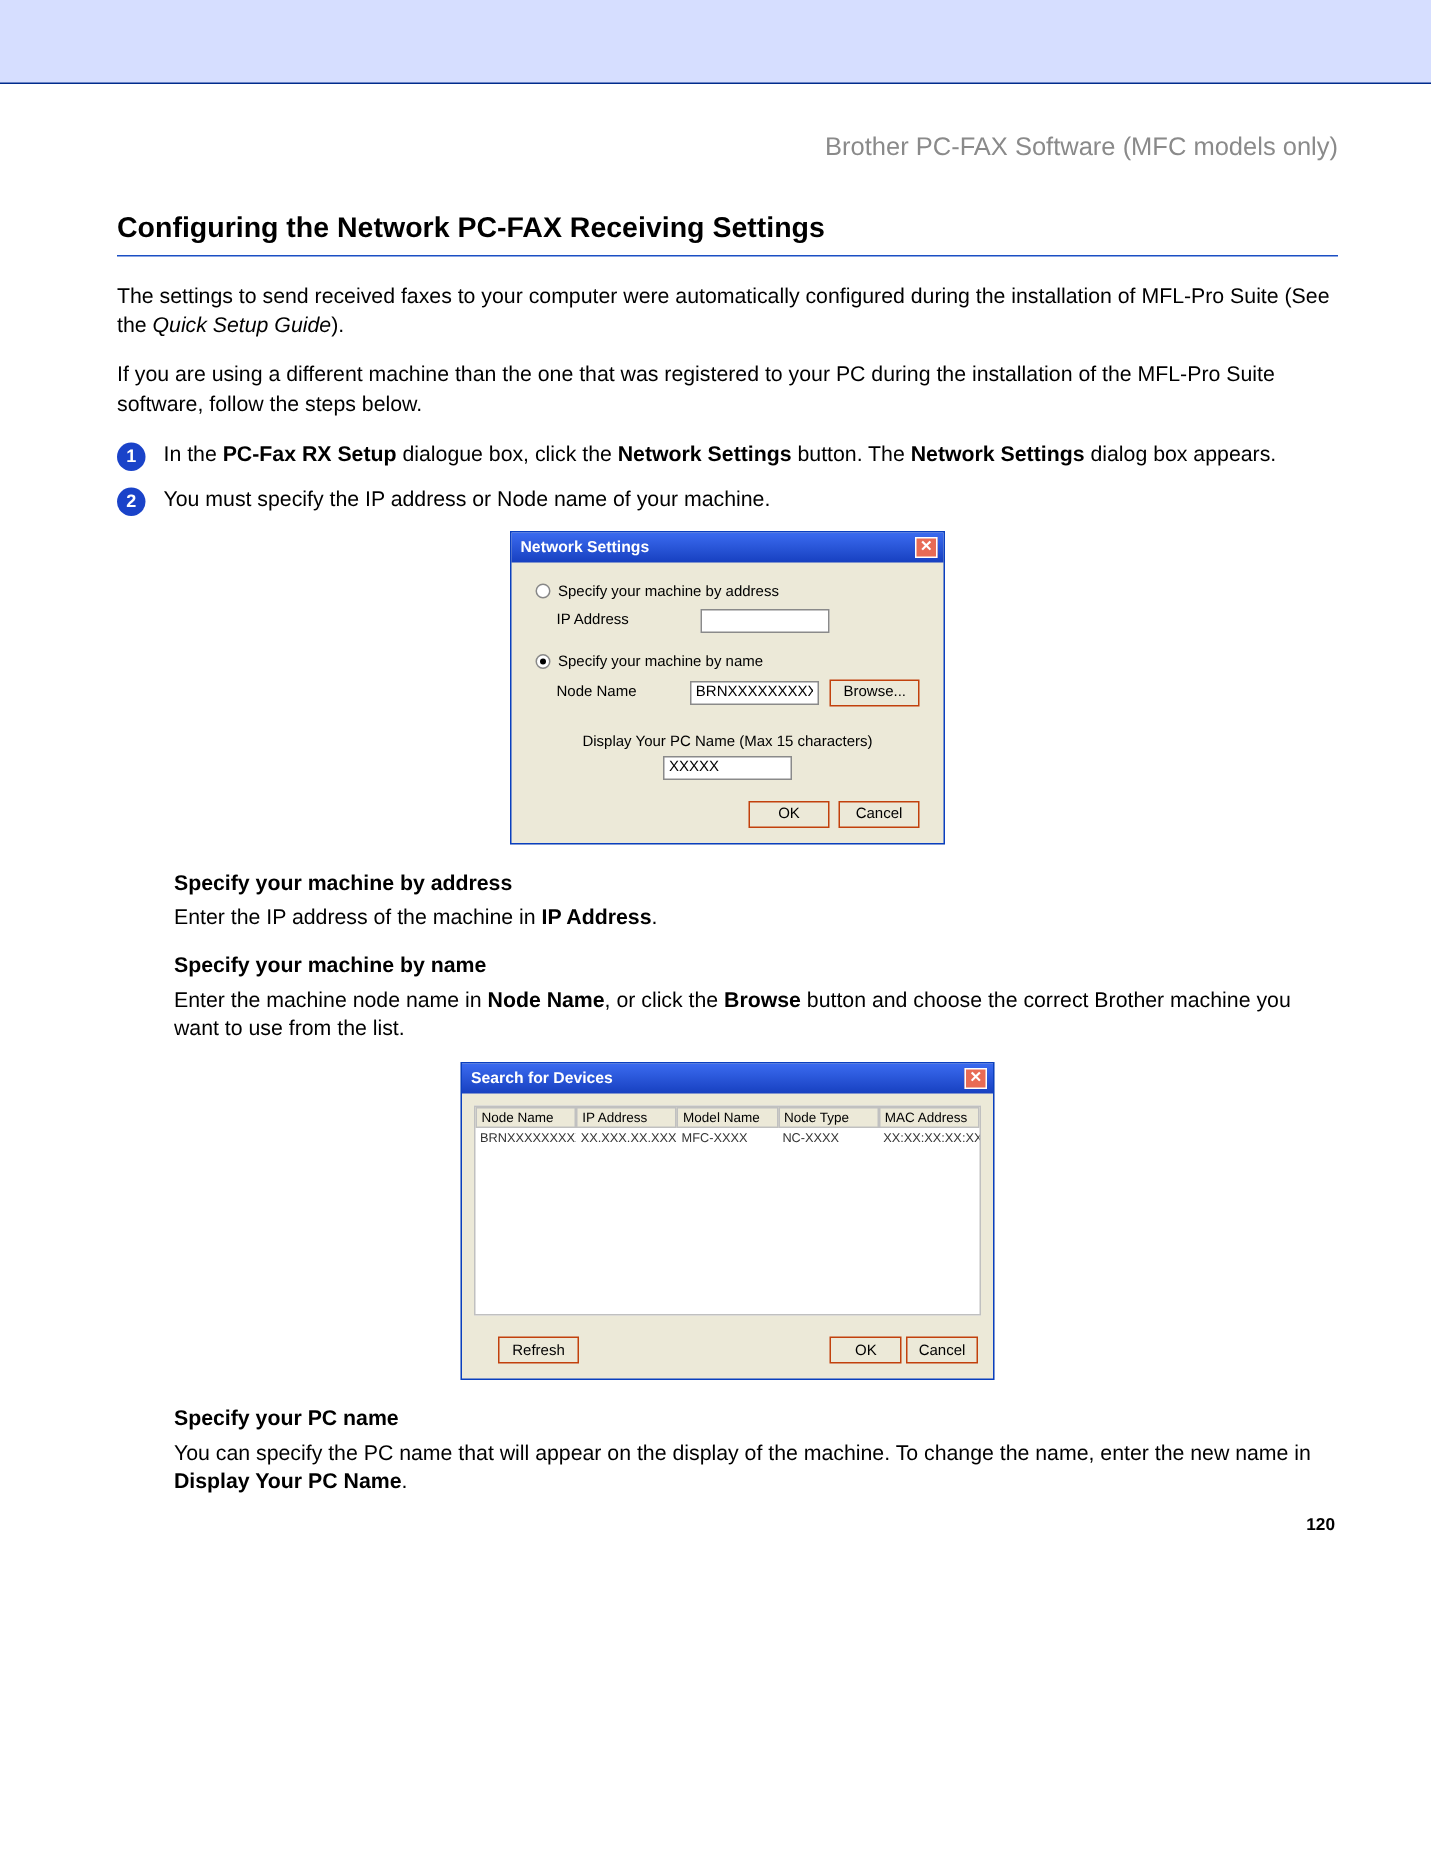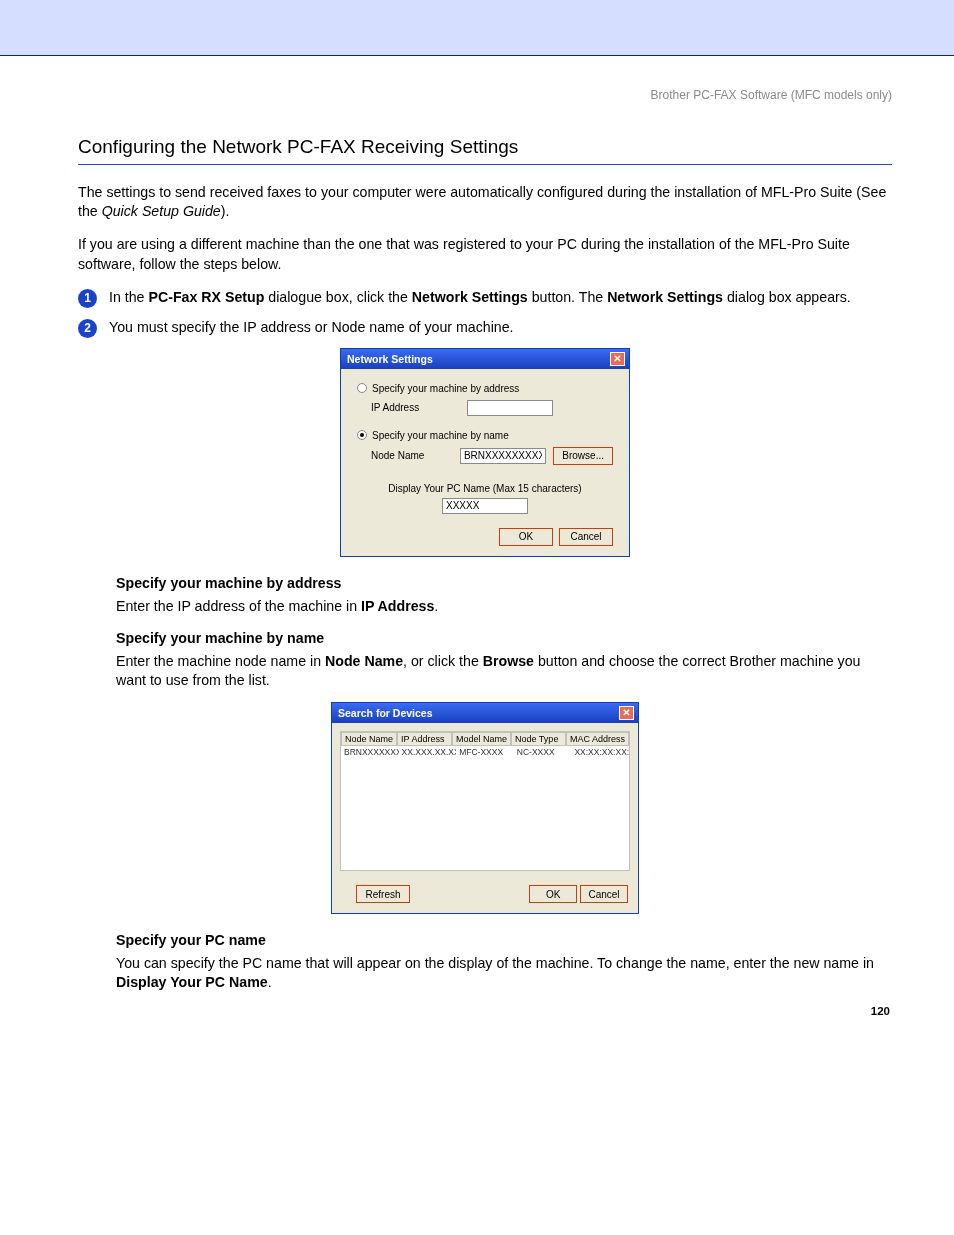--- a/index.html
+++ b/index.html
@@ -17,26 +17,26 @@
     border-bottom: 1px solid #002b8c;
     margin-bottom: 32px;
   }
   .page {
     padding: 0 62px 0 78px;
     position: relative;
   }
   .header-right {
     text-align: right;
     color: #8a8a8a;
-    font-size: 12px;
+    font-size: 17px;
     margin-bottom: 34px;
   }
   .section-title {
     font-size: 19px;
-    font-weight: normal;
+    font-weight: bold;
     margin: 0 0 6px 0;
   }
   .title-rule {
     border: none;
     border-top: 1px solid #1b4fc4;
     margin: 0 0 18px 0;
   }
   p { margin: 0 0 14px 0; line-height: 1.35; font-size: 14.2px; }
   .italic { font-style: italic; }
   .bold { font-weight: bold; }
@@ -130,21 +130,21 @@
   .dlg-footer {
     display: flex;
     justify-content: flex-end;
     gap: 6px;
     padding-top: 14px;
   }
   .dlg-label-center { text-align:center; margin: 18px 0 4px 0; }
 
   
   .dialog2 {
-    width: 308px;
+    width: 356px;
     margin: 8px auto 18px auto;
     border: 1px solid #0a3fbf;
     background: #ece9d8;
     font-family: Tahoma, Arial, sans-serif;
     font-size: 10px;
   }
   .list-area {
     background: #fff;
     border: 1px solid #c0c0c0;
     margin: 8px;

